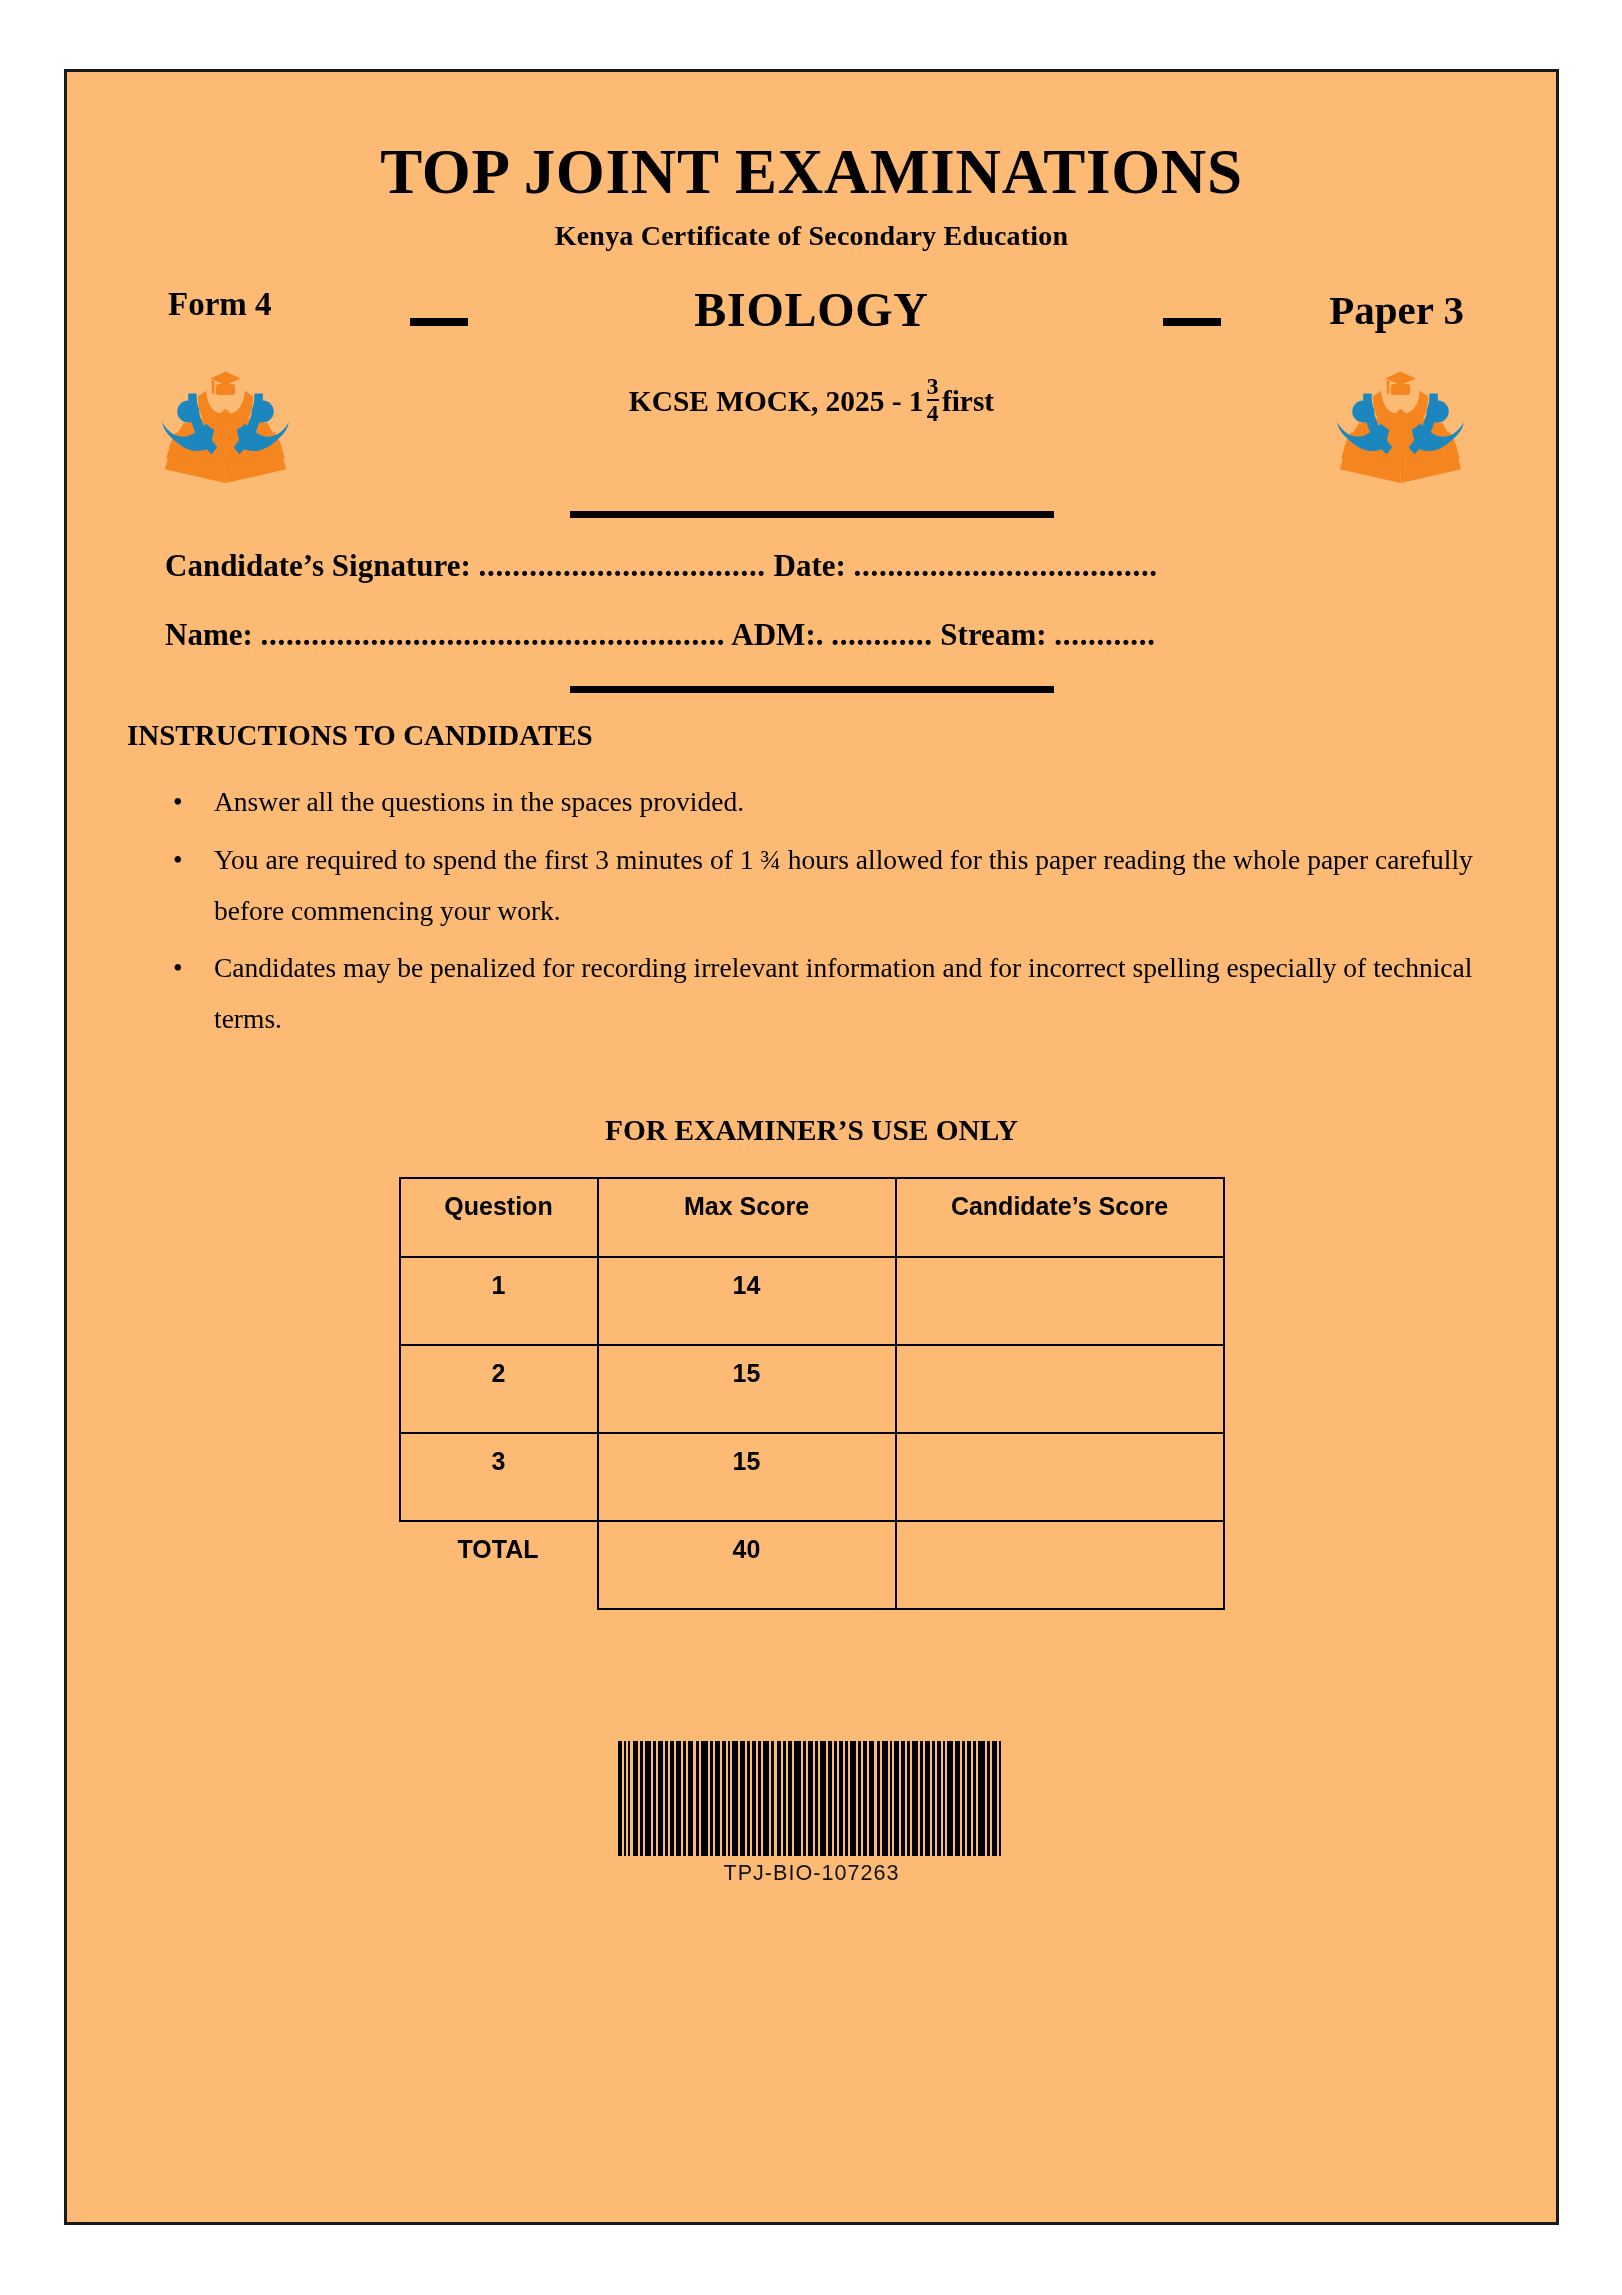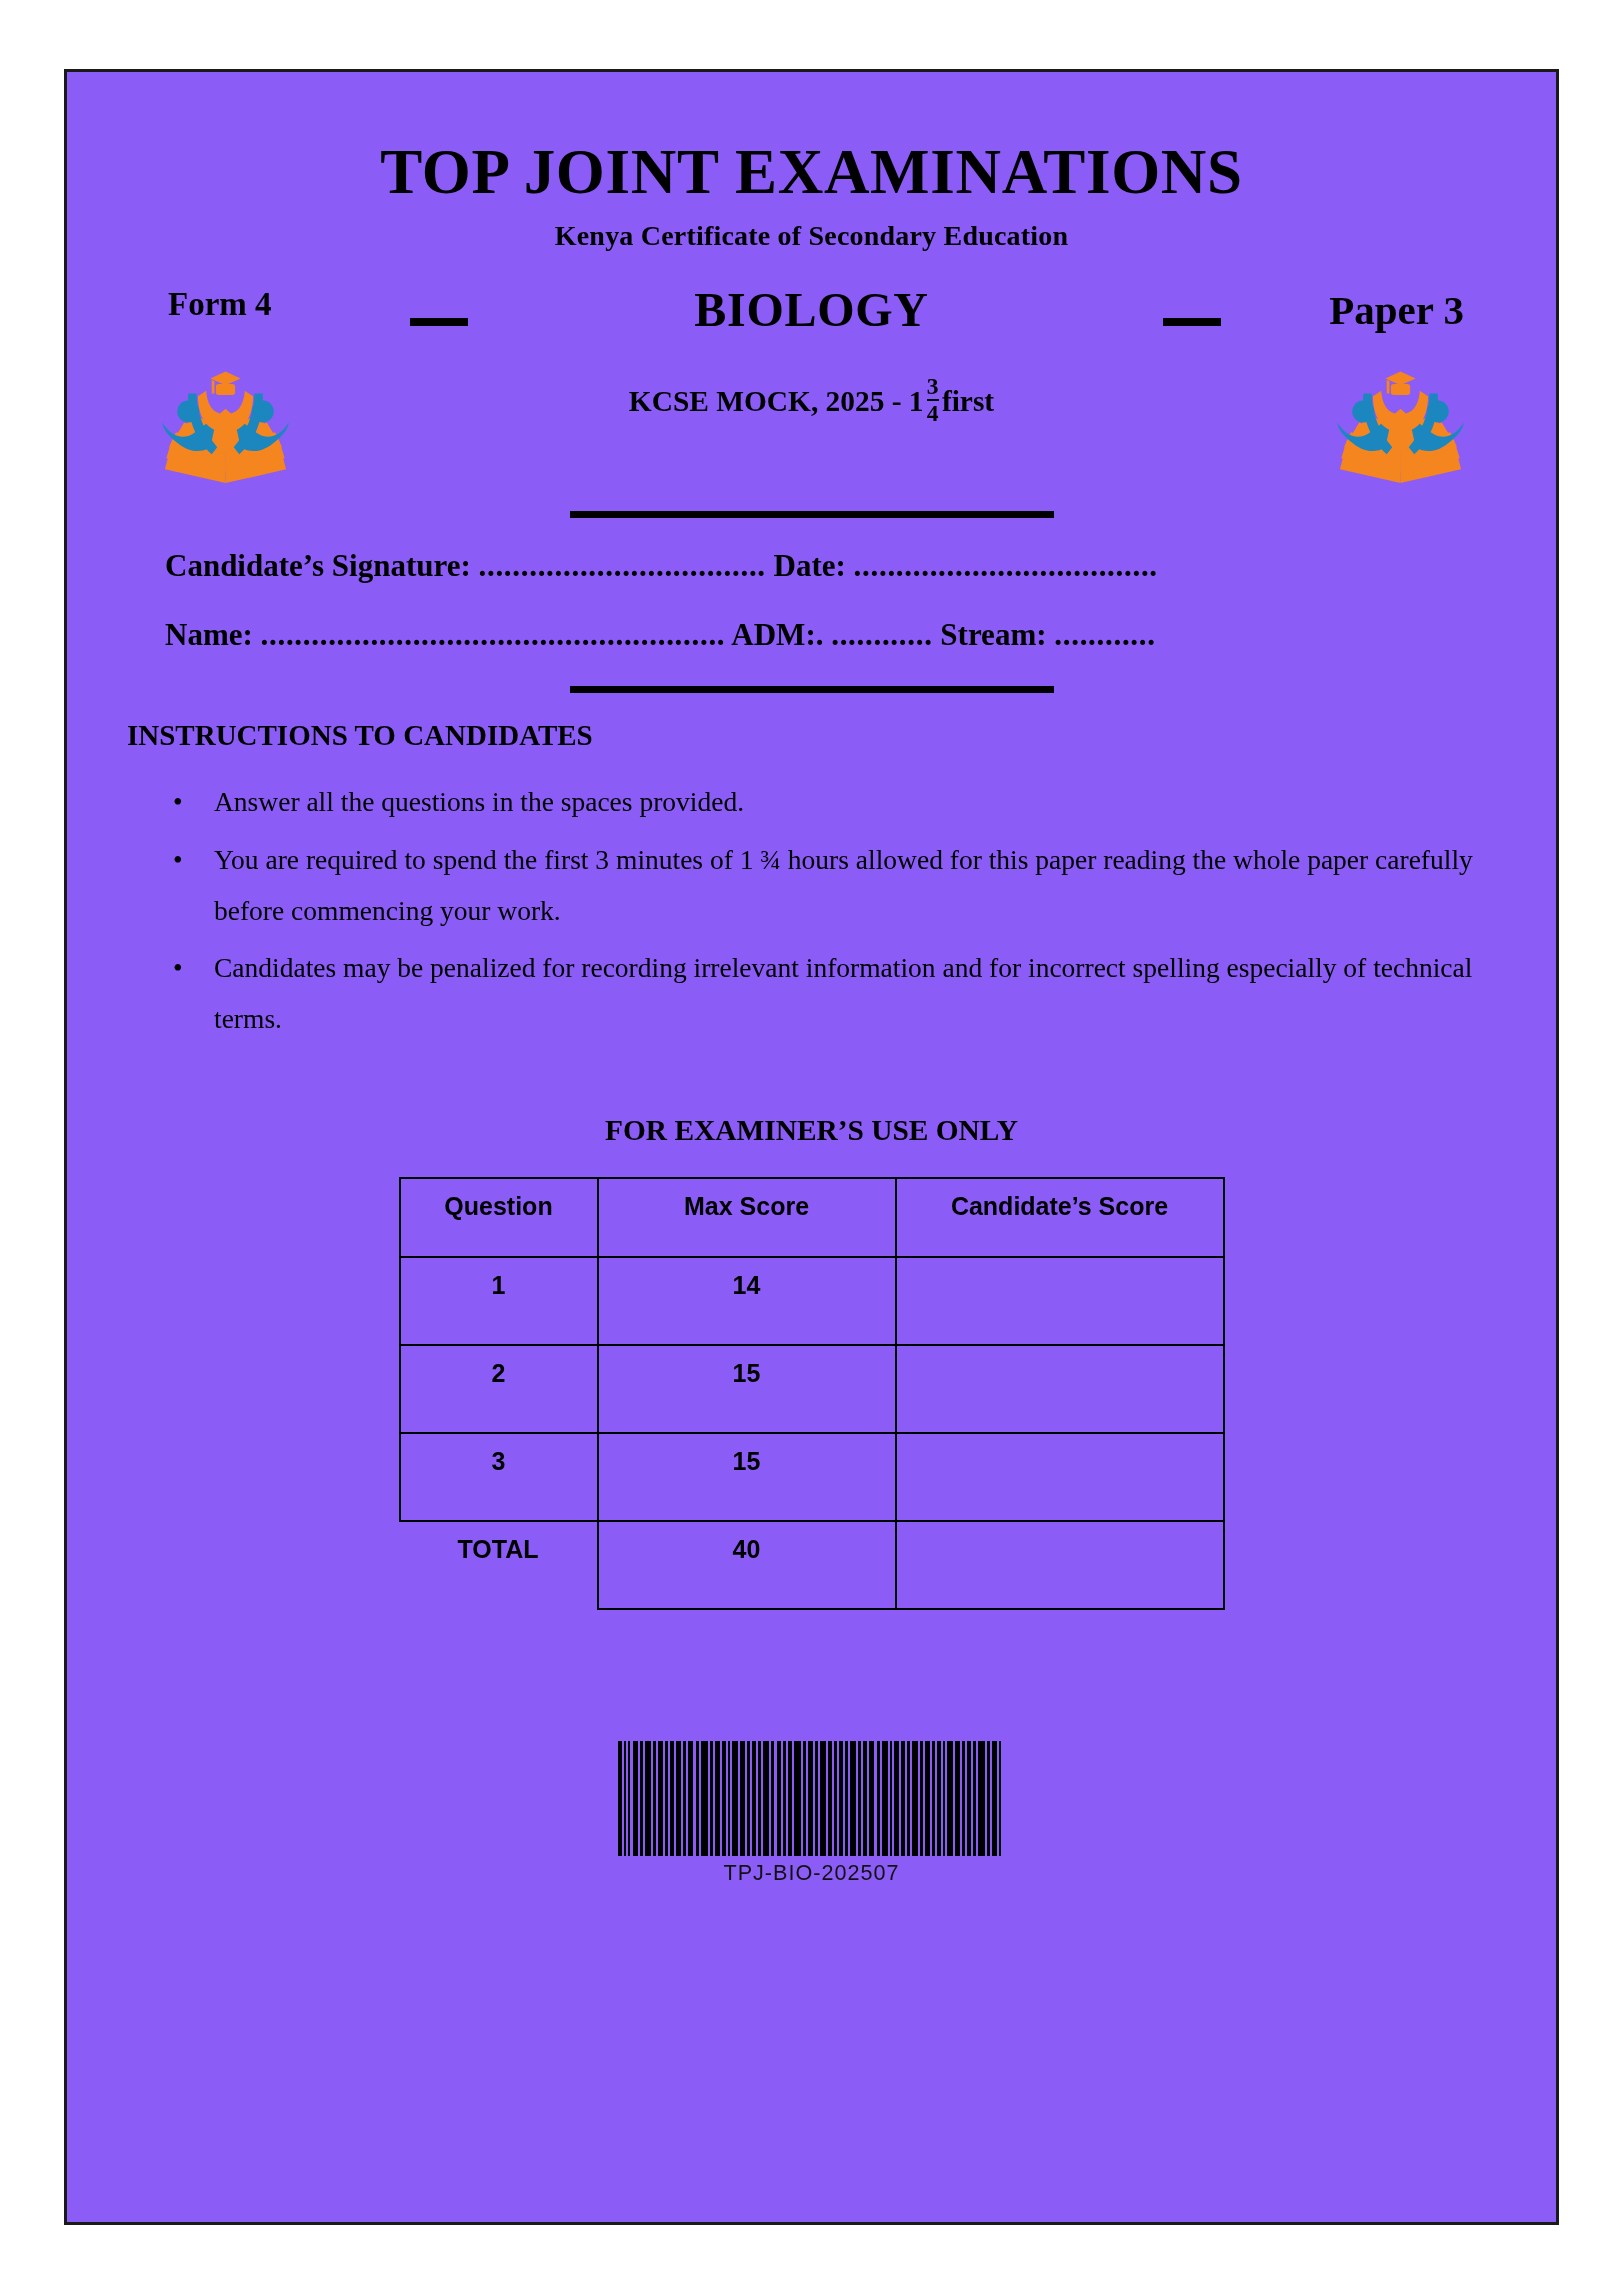--- a/index.html
+++ b/index.html
@@ -19,21 +19,21 @@
 
   
   .page-frame {
     position: absolute;
     left: 64px;
     top: 69px;
     width: 1495px;
     height: 2156px;
     border: 3.3px solid #1a1a1a;
     box-sizing: border-box;
-    background: #8b5cf6;
+    background: #fdba74;
   }
 
   .inner {
     position: absolute;
     left: 0; top: 0; right: 0; bottom: 0;
     padding: 0;
   }
 
   
   .exam-title {
@@ -425,18 +425,18 @@
             <td class="blank-corner">TOTAL</td>
             <td>40</td>
             <td></td>
           </tr>
         </tbody>
       </table>
     </div>
 
     <div class="barcode-area">
       <div class="barcode-bars"><i style="width:3.9px"></i><i style="width:2px;background:transparent"></i><i style="width:2.9px"></i><i style="width:2px;background:transparent"></i><i style="width:2px"></i><i style="width:2.9px;background:transparent"></i><i style="width:4.9px"></i><i style="width:2px;background:transparent"></i><i style="width:2.9px"></i><i style="width:2px;background:transparent"></i><i style="width:5.9px"></i><i style="width:2px;background:transparent"></i><i style="width:2.9px"></i><i style="width:2px;background:transparent"></i><i style="width:4.9px"></i><i style="width:2px;background:transparent"></i><i style="width:2.9px"></i><i style="width:2px;background:transparent"></i><i style="width:3.9px"></i><i style="width:2px;background:transparent"></i><i style="width:5.9px"></i><i style="width:2px;background:transparent"></i><i style="width:2.9px"></i><i style="width:2px;background:transparent"></i><i style="width:4.9px"></i><i style="width:2.9px;background:transparent"></i><i style="width:2.9px"></i><i style="width:2px;background:transparent"></i><i style="width:6.9px"></i><i style="width:2px;background:transparent"></i><i style="width:2.9px"></i><i style="width:2px;background:transparent"></i><i style="width:4.9px"></i><i style="width:2px;background:transparent"></i><i style="width:3.9px"></i><i style="width:2px;background:transparent"></i><i style="width:2.9px"></i><i style="width:2px;background:transparent"></i><i style="width:5.9px"></i><i style="width:2px;background:transparent"></i><i style="width:4.9px"></i><i style="width:2px;background:transparent"></i><i style="width:2.9px"></i><i style="width:2px;background:transparent"></i><i style="width:3.9px"></i><i style="width:2px;background:transparent"></i><i style="width:2.9px"></i><i style="width:2px;background:transparent"></i><i style="width:5.9px"></i><i style="width:2px;background:transparent"></i><i style="width:2.9px"></i><i style="width:2.9px;background:transparent"></i><i style="width:4.9px"></i><i style="width:2px;background:transparent"></i><i style="width:2.9px"></i><i style="width:2px;background:transparent"></i><i style="width:3.9px"></i><i style="width:2px;background:transparent"></i><i style="width:6.9px"></i><i style="width:2px;background:transparent"></i><i style="width:2.9px"></i><i style="width:2px;background:transparent"></i><i style="width:4.9px"></i><i style="width:2px;background:transparent"></i><i style="width:2.9px"></i><i style="width:2px;background:transparent"></i><i style="width:5.9px"></i><i style="width:2px;background:transparent"></i><i style="width:3.9px"></i><i style="width:2px;background:transparent"></i><i style="width:2.9px"></i><i style="width:2px;background:transparent"></i><i style="width:4.9px"></i><i style="width:2px;background:transparent"></i><i style="width:2.9px"></i><i style="width:2px;background:transparent"></i><i style="width:5.9px"></i><i style="width:2px;background:transparent"></i><i style="width:2.9px"></i><i style="width:2px;background:transparent"></i><i style="width:3.9px"></i><i style="width:2px;background:transparent"></i><i style="width:4.9px"></i><i style="width:2.9px;background:transparent"></i><i style="width:2.9px"></i><i style="width:2px;background:transparent"></i><i style="width:5.9px"></i><i style="width:2px;background:transparent"></i><i style="width:2.9px"></i><i style="width:2px;background:transparent"></i><i style="width:4.9px"></i><i style="width:2px;background:transparent"></i><i style="width:3.9px"></i><i style="width:2px;background:transparent"></i><i style="width:2.9px"></i><i style="width:2px;background:transparent"></i><i style="width:5.9px"></i><i style="width:2px;background:transparent"></i><i style="width:2.9px"></i><i style="width:2px;background:transparent"></i><i style="width:4.9px"></i><i style="width:2px;background:transparent"></i><i style="width:2.9px"></i><i style="width:2px;background:transparent"></i><i style="width:3.9px"></i><i style="width:2px;background:transparent"></i><i style="width:2.9px"></i><i style="width:2px;background:transparent"></i><i style="width:5.9px"></i><i style="width:2px;background:transparent"></i><i style="width:4.9px"></i><i style="width:2px;background:transparent"></i><i style="width:2.9px"></i><i style="width:2px;background:transparent"></i><i style="width:3.9px"></i><i style="width:2px;background:transparent"></i><i style="width:2.9px"></i><i style="width:2px;background:transparent"></i><i style="width:6.9px"></i><i style="width:2px;background:transparent"></i><i style="width:2.9px"></i><i style="width:2px;background:transparent"></i><i style="width:4.9px"></i><i style="width:2px;background:transparent"></i><i style="width:2.9px"></i><i style="width:3.9px;background:transparent"></i></div>
-      <div class="barcode-caption">TPJ-BIO-202507</div>
+      <div class="barcode-caption">TPJ-BIO-107263</div>
     </div>
 
   </div>
 </div>
 
 
 </body></html>

